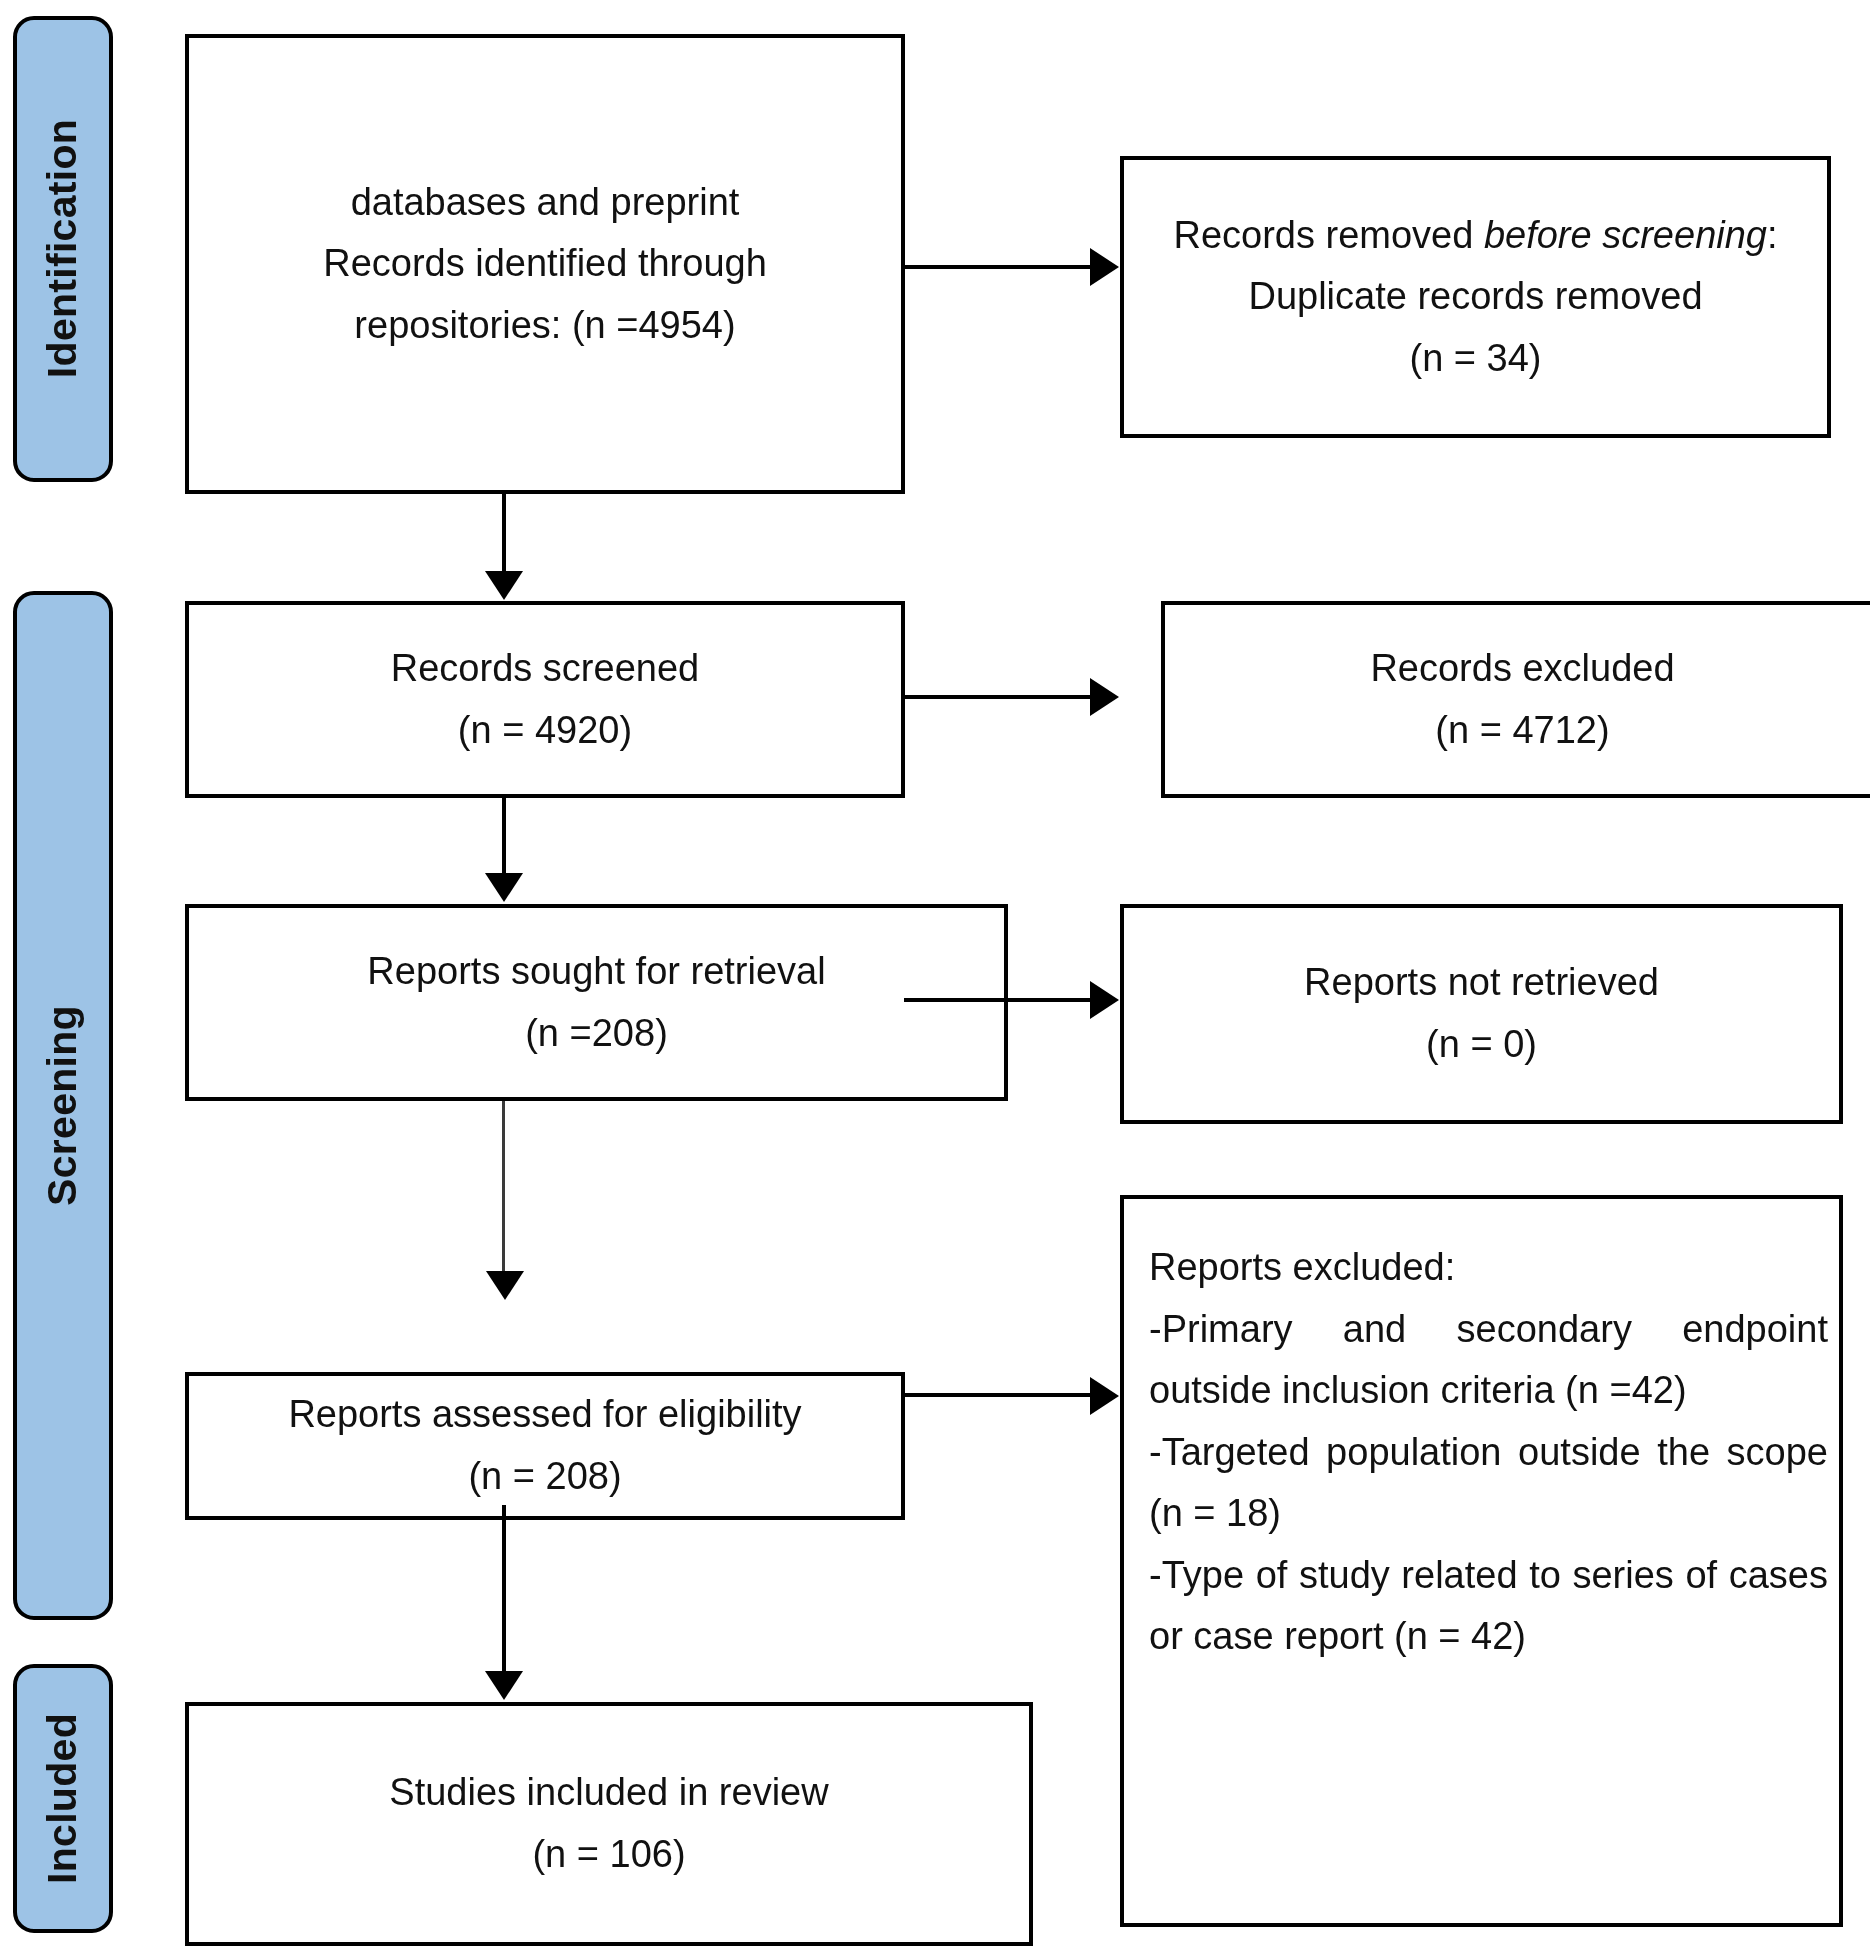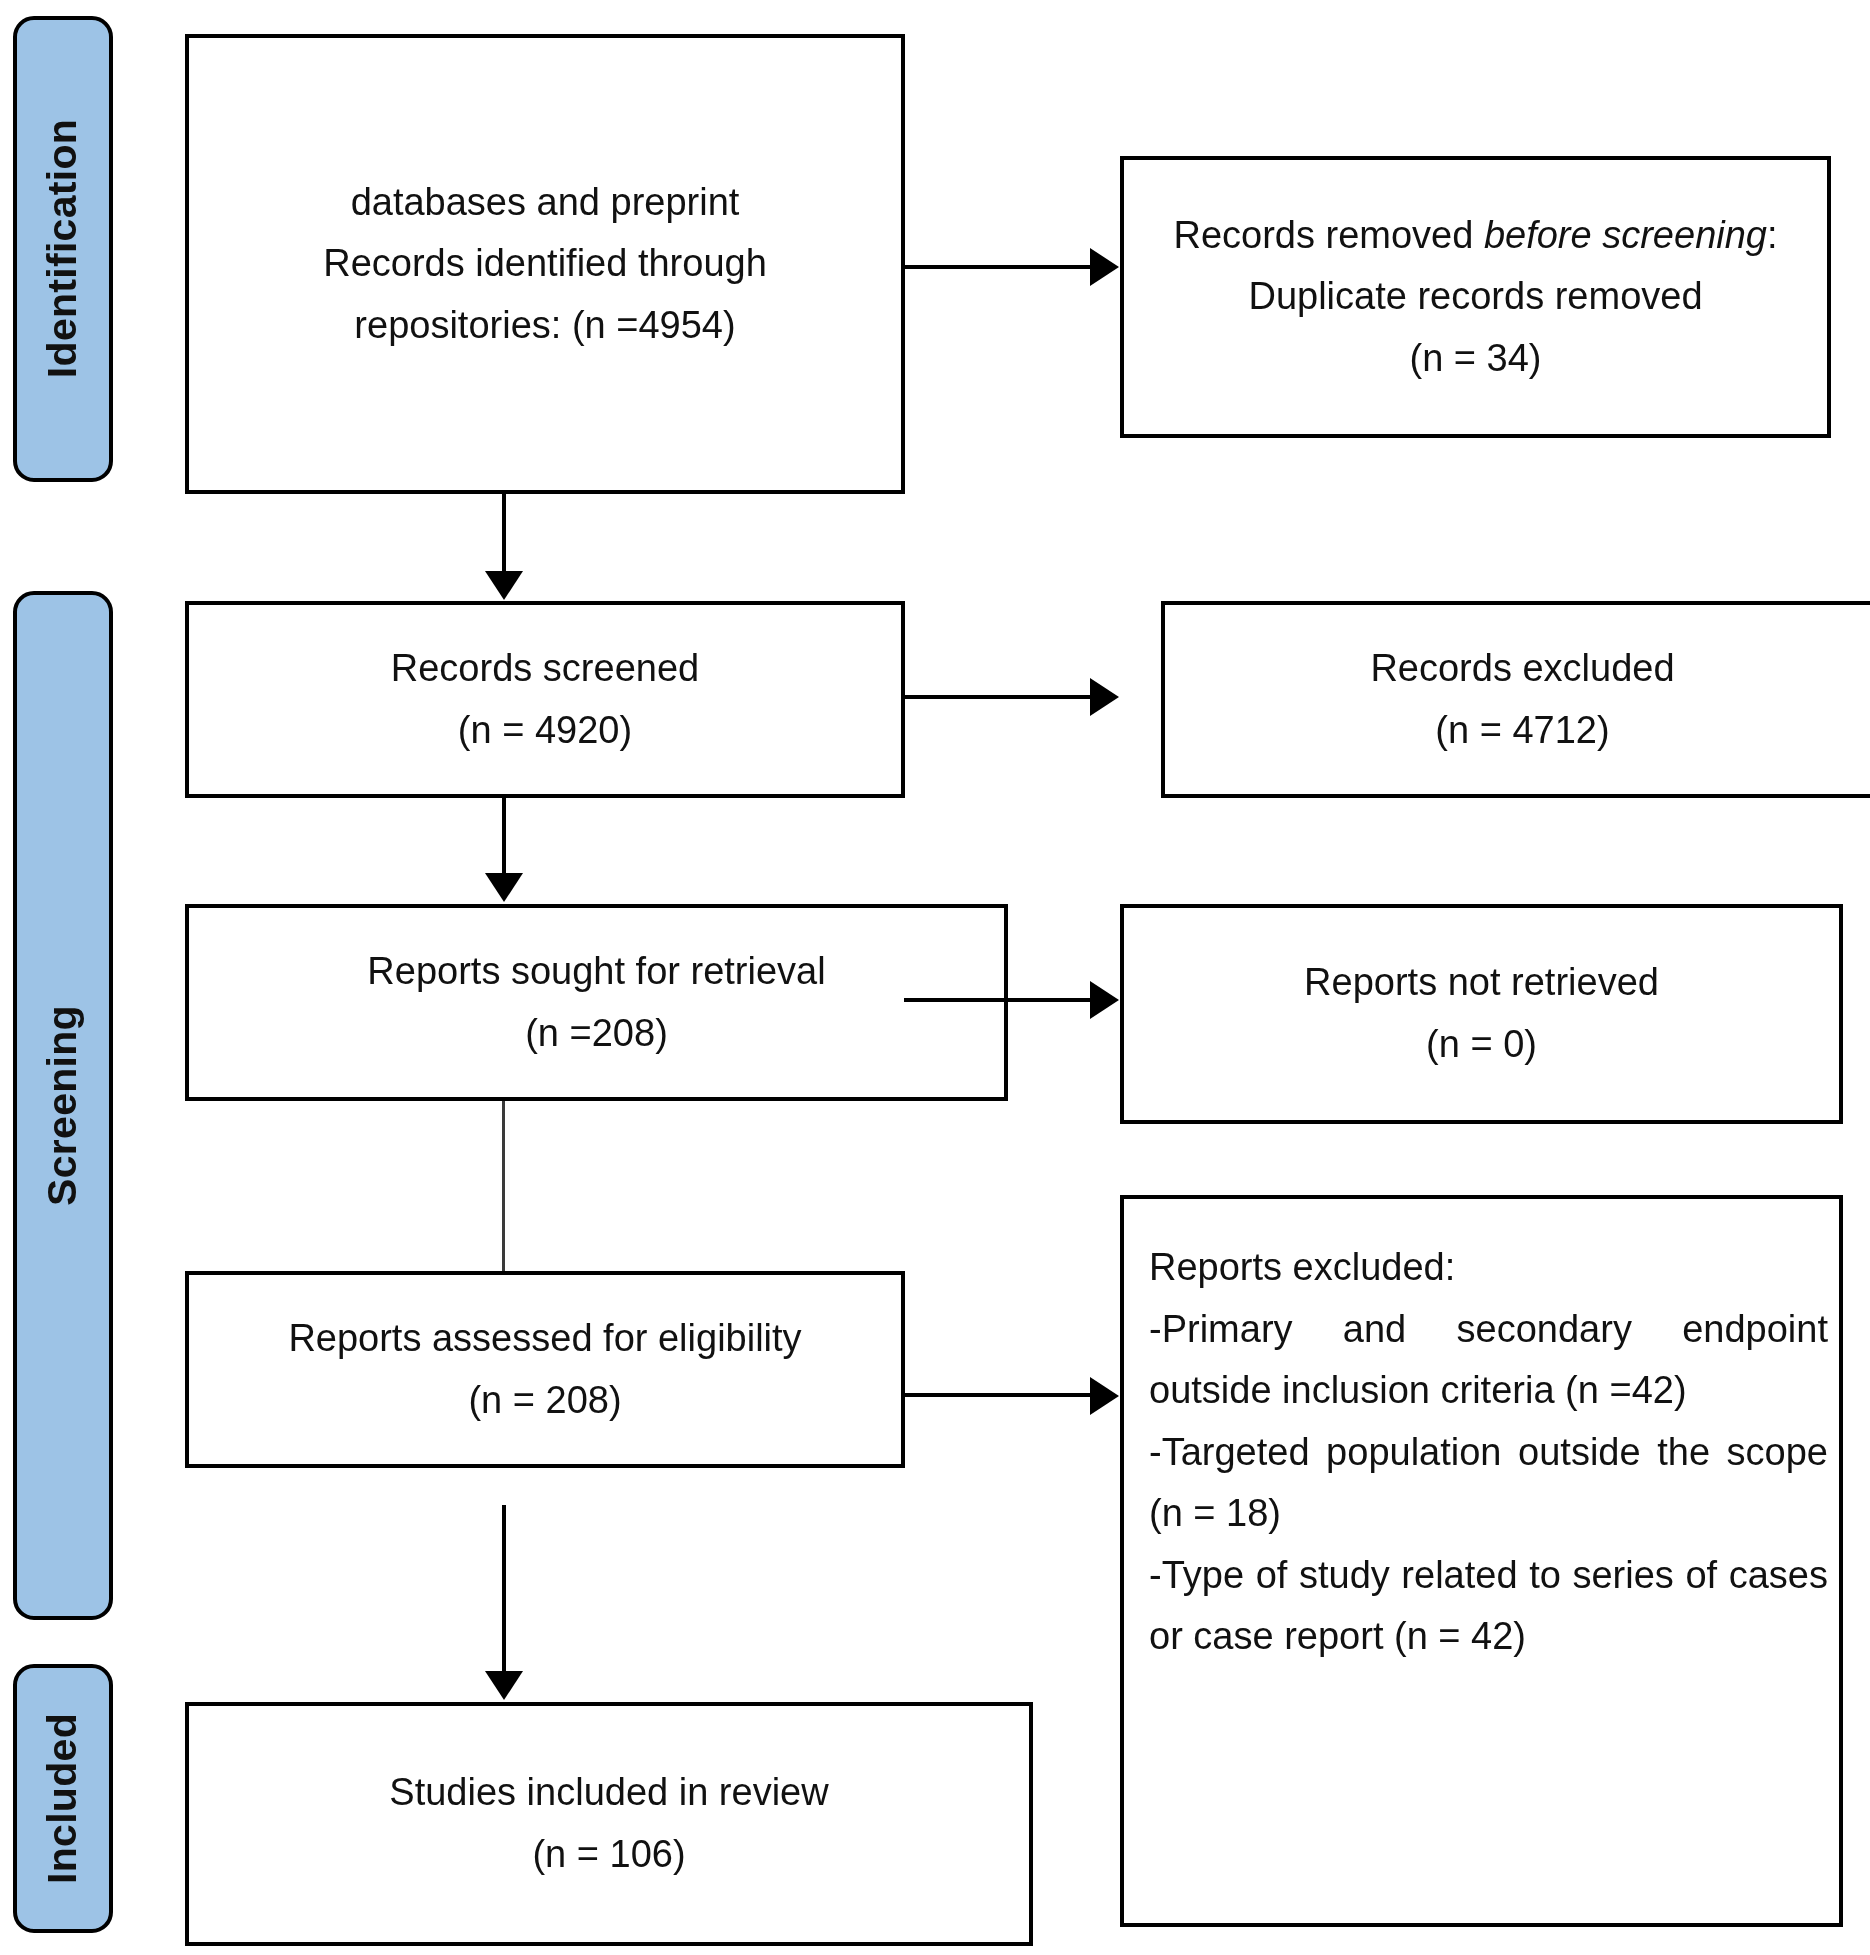--- a/index.html
+++ b/index.html
@@ -134,21 +134,21 @@
     <div class="line">Reports not retrieved</div>
     <div class="line">(n = 0)</div>
   </div>
 
   <div class="hline" style="left:904px;top:998px;width:188px;"></div>
   <div class="arrow-right" style="left:1090px;top:981px;"></div>
 
   <div class="vline thin" style="left:502px;top:1101px;height:172px;"></div>
   <div class="arrow-down" style="left:486px;top:1271px;"></div>
 
-  <div class="box" style="left:185px;top:1271px;width:720px;height:197px;">
+  <div class="box" style="left:185px;top:1372px;width:720px;height:148px;">
     <div class="line">Reports assessed for eligibility</div>
     <div class="line">(n = 208)</div>
   </div>
 
   <div class="box left-align" style="left:1120px;top:1195px;width:723px;height:732px;">
     <div class="line plain">Reports excluded:</div>
     <div class="line just">-Primary and secondary endpoint outside inclusion criteria (n =42)</div>
     <div class="line just">-Targeted population outside the scope (n = 18)</div>
     <div class="line just">-Type of study related to series of cases or case report (n = 42)</div>
   </div>

